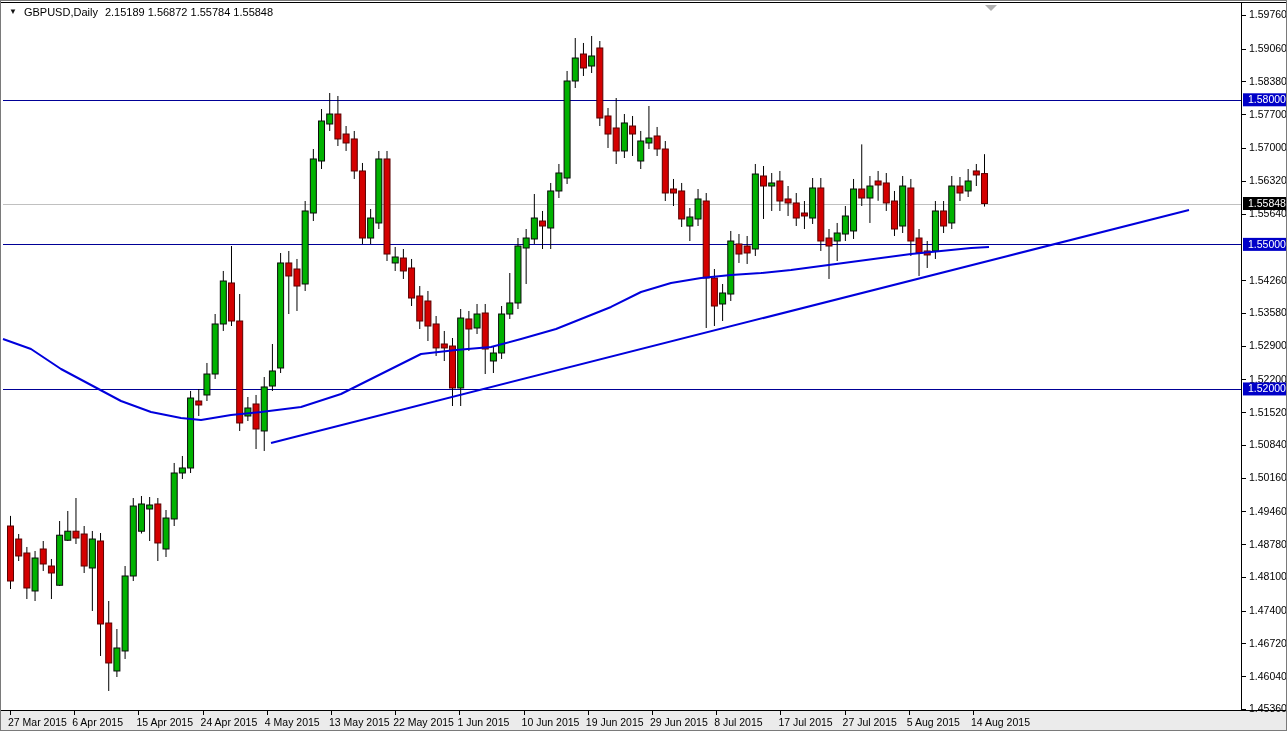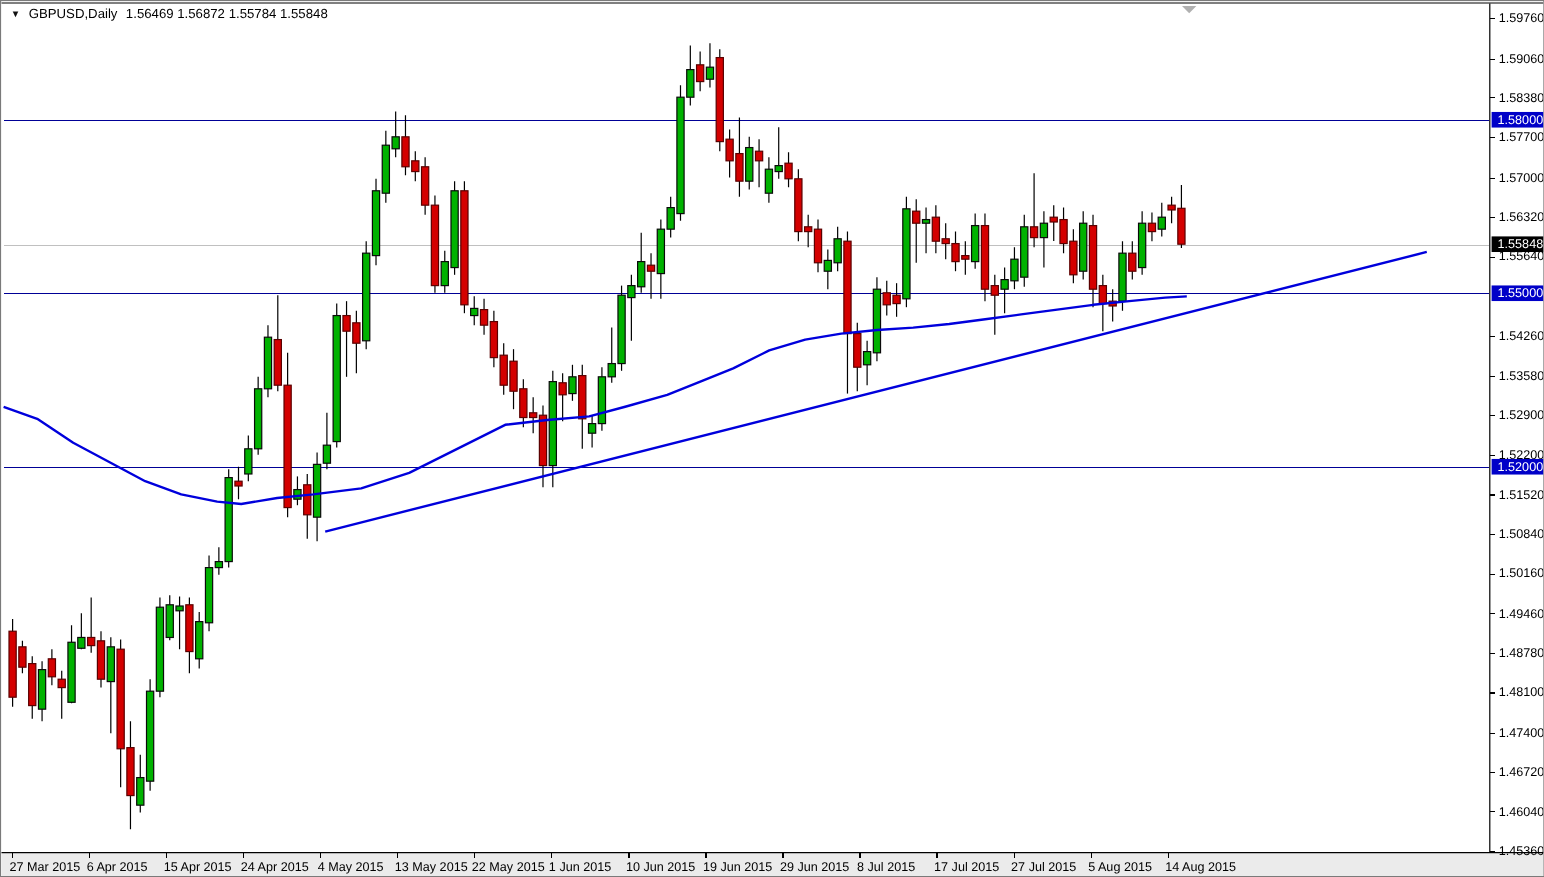--- a/index.html
+++ b/index.html
@@ -603,15 +603,15 @@
         <line x1="908.3000000000001" y1="710" x2="908.3000000000001" y2="714" stroke="#000000" shape-rendering="crispEdges"></line>
         <text x="905.8000000000001" y="725" fill="#000000" font-size="10.5px">5 Aug 2015</text>
         <line x1="972.5" y1="710" x2="972.5" y2="714" stroke="#000000" shape-rendering="crispEdges"></line>
         <text x="970" y="725" fill="#000000" font-size="10.5px">14 Aug 2015</text>
       </g>
       <polygon points="984,4 996,4 990,10" fill="#B0B0B0"></polygon>
     </svg>
   <div class="legend">
     <span class="drop">▼</span>
     <span>GBPUSD,Daily</span>
-    <span>1.56469 1.56872 1.55784 1.55848</span>
+    <span>2.15189 1.56872 1.55784 1.55848</span>
   </div>
 </div>
 
 </body></html>

